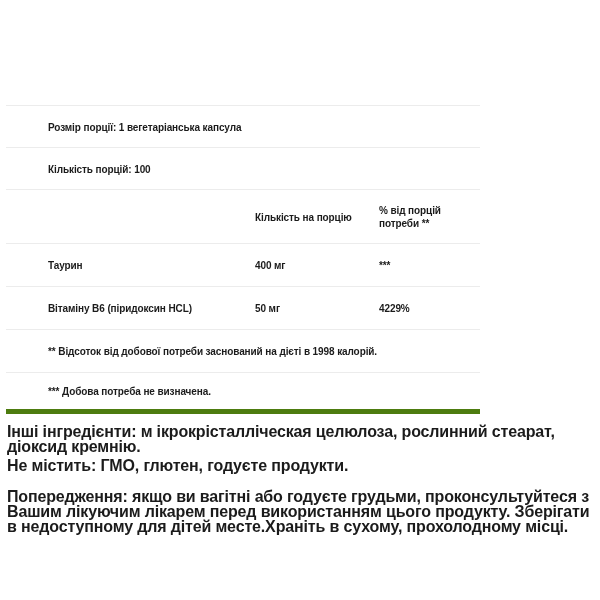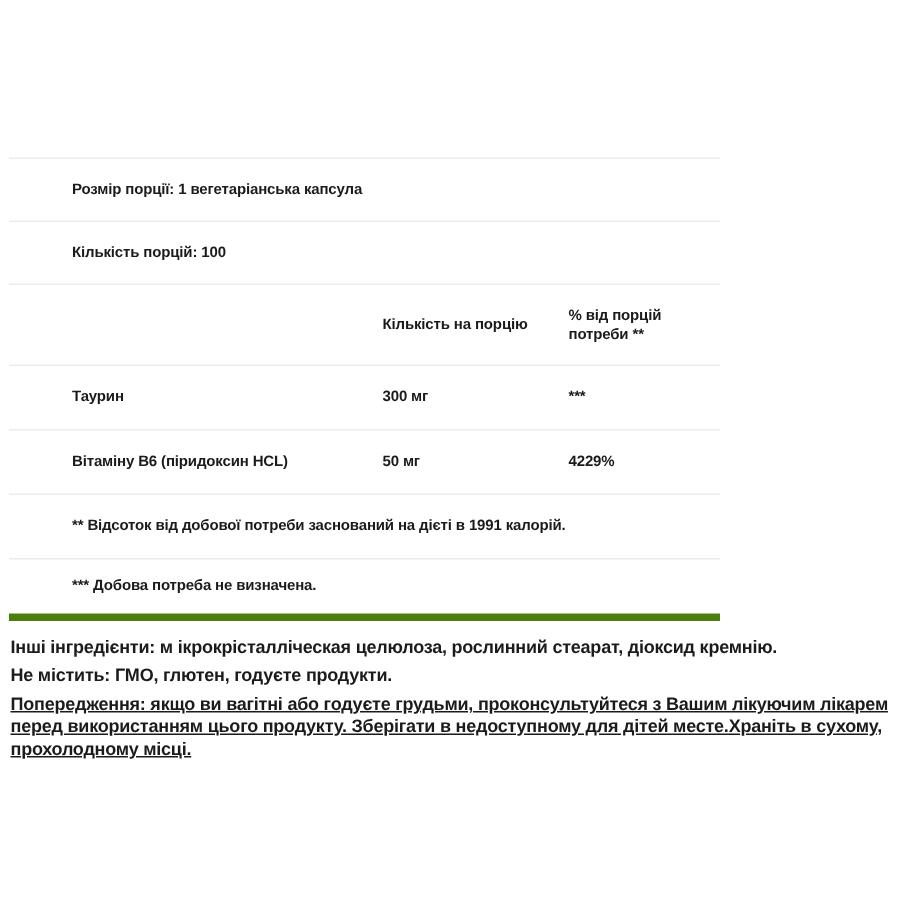--- a/index.html
+++ b/index.html
@@ -40,57 +40,57 @@
       line-height: 13px;
     }
     .c1 { left: 5px; padding-left: 37px; }
     .c2 { left: 249px; }
     .c3 { left: 373px; width: 90px; }
     .notes {
       position: absolute;
       left: 7px;
       top: 424px;
       width: 590px;
-      font-size: 12px;
+      font-size: 16px;
       font-weight: bold;
       line-height: 15px;
       letter-spacing: -0.15px;
     }
     .notes p {
       margin: 0 0 4px 0;
     }
-    .notes p.warn { margin-top: 4px; text-decoration: underline; }
+    .notes p.warn { margin-top: 16px; }
   </style>
 </head>
 <body>
 
 <div class="table">
   <div class="row h42">
     <span class="cell c1">Розмір порції: 1 вегетаріанська капсула</span>
   </div>
   <div class="row h42">
     <span class="cell c1">Кількість порцій: 100</span>
   </div>
   <div class="row h54">
     <span class="cell c1"></span>
     <span class="cell c2">Кількість на порцію</span>
     <span class="cell c3">% від порцій потреби **</span>
   </div>
   <div class="row h43">
     <span class="cell c1">Таурин</span>
-    <span class="cell c2">300 мг</span>
+    <span class="cell c2">400 мг</span>
     <span class="cell c3">***</span>
   </div>
   <div class="row h43">
     <span class="cell c1">Вітаміну В6 (піридоксин HCL)</span>
     <span class="cell c2">50 мг</span>
     <span class="cell c3">4229%</span>
   </div>
   <div class="row h43">
-    <span class="cell c1">** Відсоток від добової потреби заснований на дієті в 1991 калорій.</span>
+    <span class="cell c1">** Відсоток від добової потреби заснований на дієті в 1998 калорій.</span>
   </div>
   <div class="row h42 last">
     <span class="cell c1">*** Добова потреба не визначена.</span>
   </div>
 </div>
 
 <div class="notes">
   <p>Інші інгредієнти: м ікрокрісталліческая целюлоза, рослинний стеарат, діоксид кремнію.</p>
   <p>Не містить: ГМО, глютен, годуєте продукти.</p>
   <p class="warn">Попередження: якщо ви вагітні або годуєте грудьми, проконсультуйтеся з Вашим лікуючим лікарем перед використанням цього продукту. Зберігати в недоступному для дітей месте.Храніть в сухому, прохолодному місці.</p>

